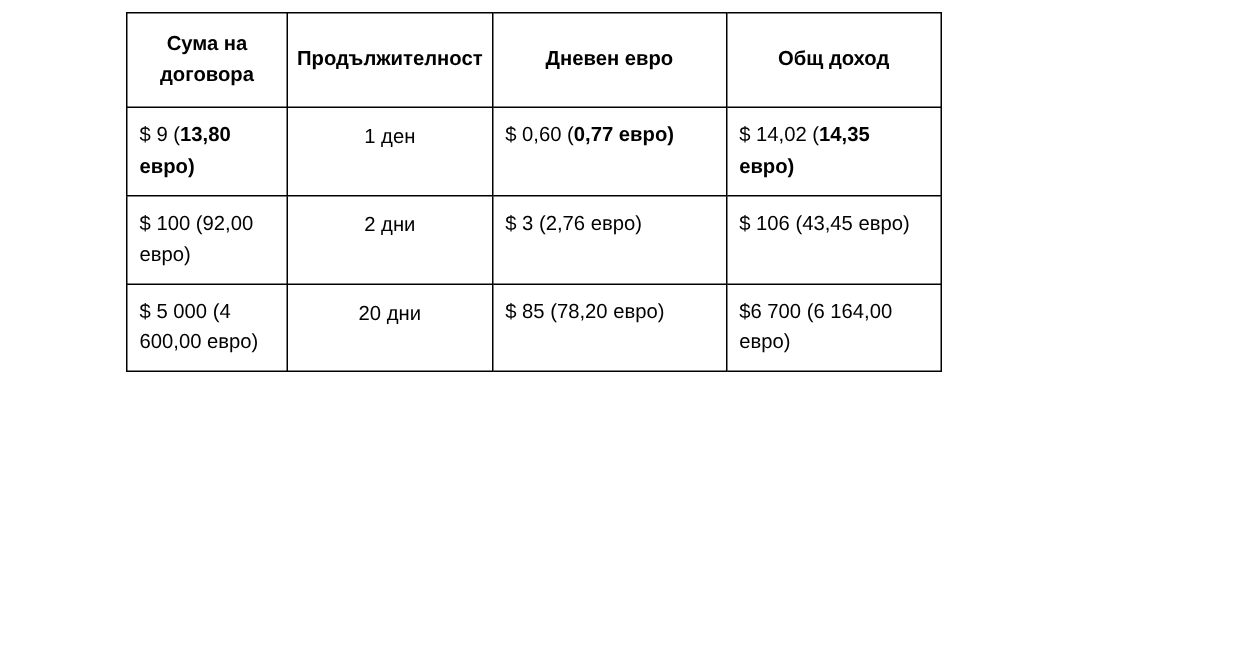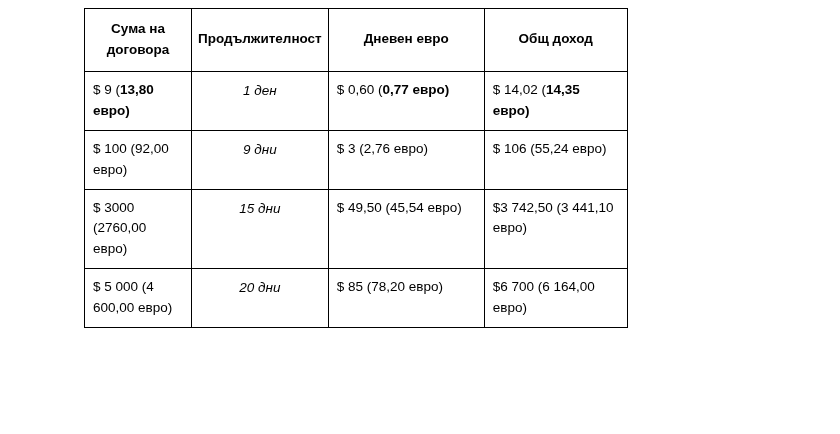--- a/index.html
+++ b/index.html
@@ -41,21 +41,20 @@
   }
   .col-a { width: 107px; }
   .col-b { width: 130px; }
   .col-c { width: 156px; }
   .col-d { width: 143px; }
 
   tbody td.c-duration {
     text-align: center;
     vertical-align: top;
     padding-top: 9px;
-    font-style: italic;
   }
   tbody td b, tbody td strong {
     font-weight: bold;
   }
 </style>
 </head>
 <body>
 
 <div class="page">
   <table class="contract-table">
@@ -77,33 +76,27 @@
 
       <tr>
         <td class="c-amount"><span>$ 9 (</span><b>13,80 евро)</b></td>
         <td class="c-duration">1 ден</td>
         <td class="c-daily"><span>$ 0,60 (</span><b>0,77 евро)</b></td>
         <td class="c-total"><span>$ 14,02 (</span><b>14,35 евро)</b></td>
       </tr>
 
       <tr>
         <td class="c-amount"><span>$ 100 (92,00 евро)</span><b></b></td>
-        <td class="c-duration">9 дни</td>
+        <td class="c-duration">2 дни</td>
         <td class="c-daily"><span>$ 3 (2,76 евро)</span><b></b></td>
-        <td class="c-total"><span>$ 106 (55,24 евро)</span><b></b></td>
+        <td class="c-total"><span>$ 106 (43,45 евро)</span><b></b></td>
       </tr>
 
 
 
-      <tr>
-        <td class="c-amount"><span>$ 3000 (2760,00 евро)</span><b></b></td>
-        <td class="c-duration">15 дни</td>
-        <td class="c-daily"><span>$ 49,50 (45,54 евро)</span><b></b></td>
-        <td class="c-total"><span>$3 742,50 (3 441,10 евро)</span><b></b></td>
-      </tr>
 
       <tr>
         <td class="c-amount"><span>$ 5 000 (4 600,00 евро)</span><b></b></td>
         <td class="c-duration">20 дни</td>
         <td class="c-daily"><span>$ 85 (78,20 евро)</span><b></b></td>
         <td class="c-total"><span>$6 700 (6 164,00 евро)</span><b></b></td>
       </tr>
 
     </tbody>
   </table>

